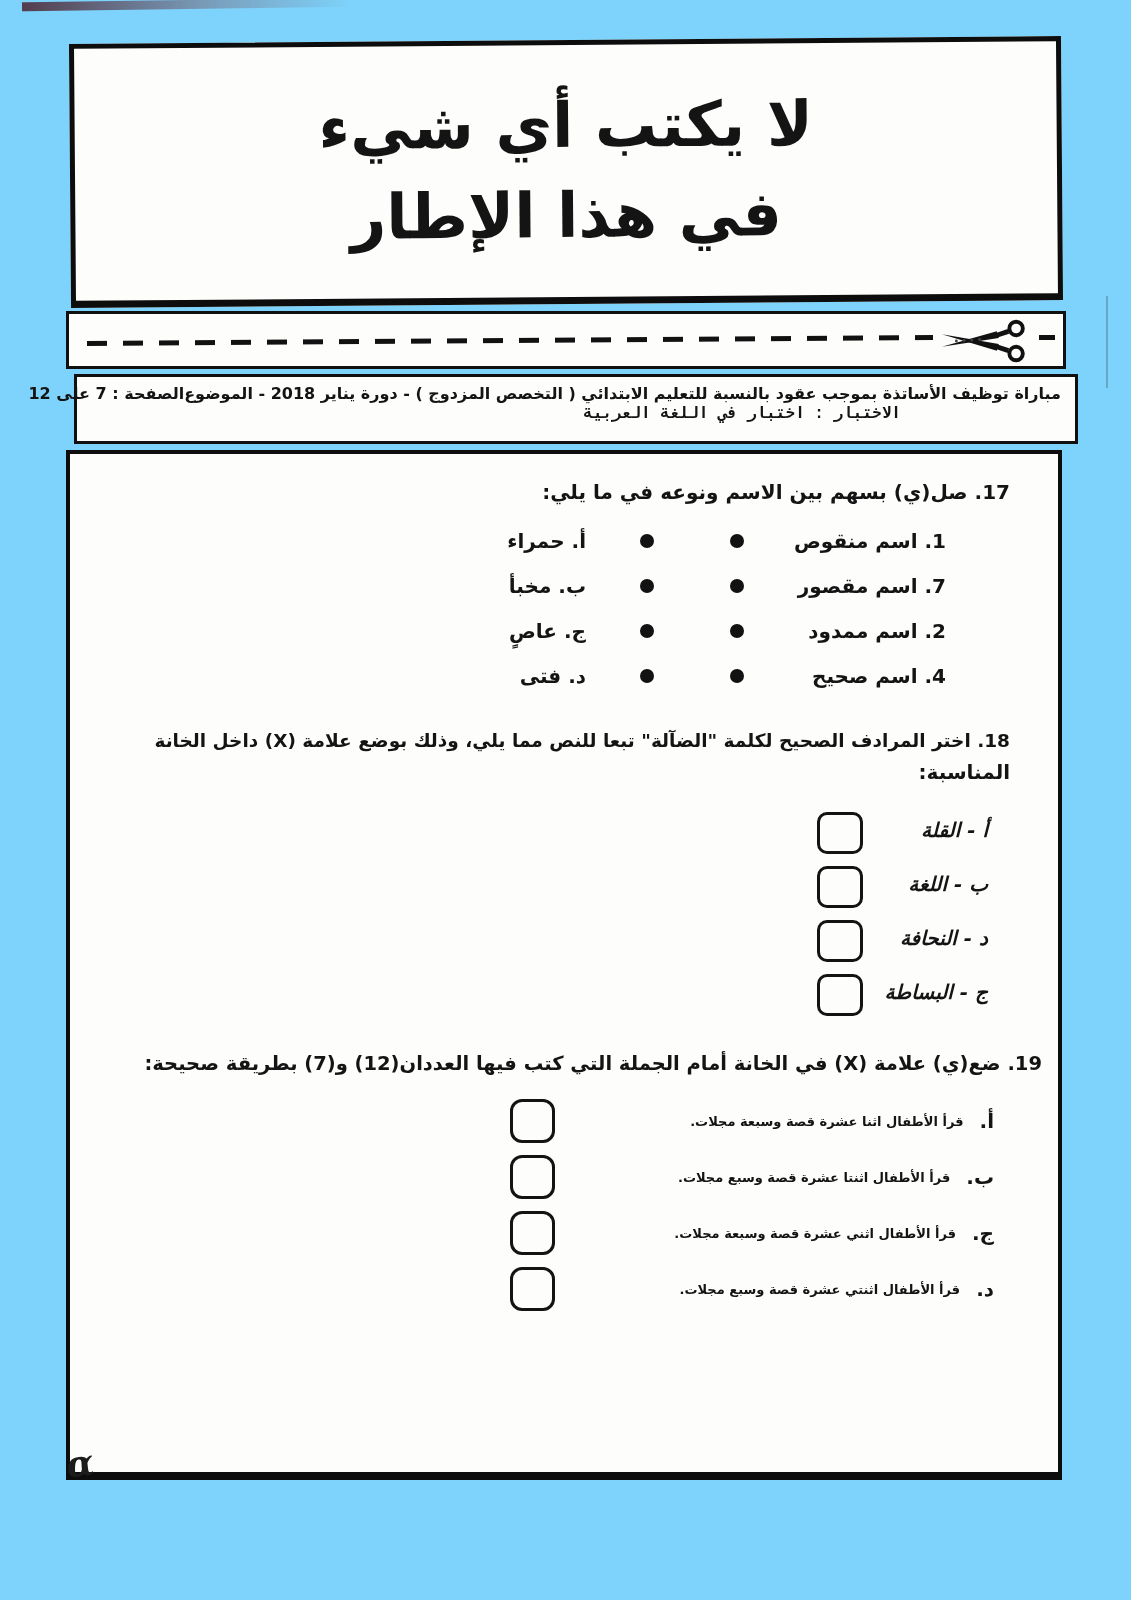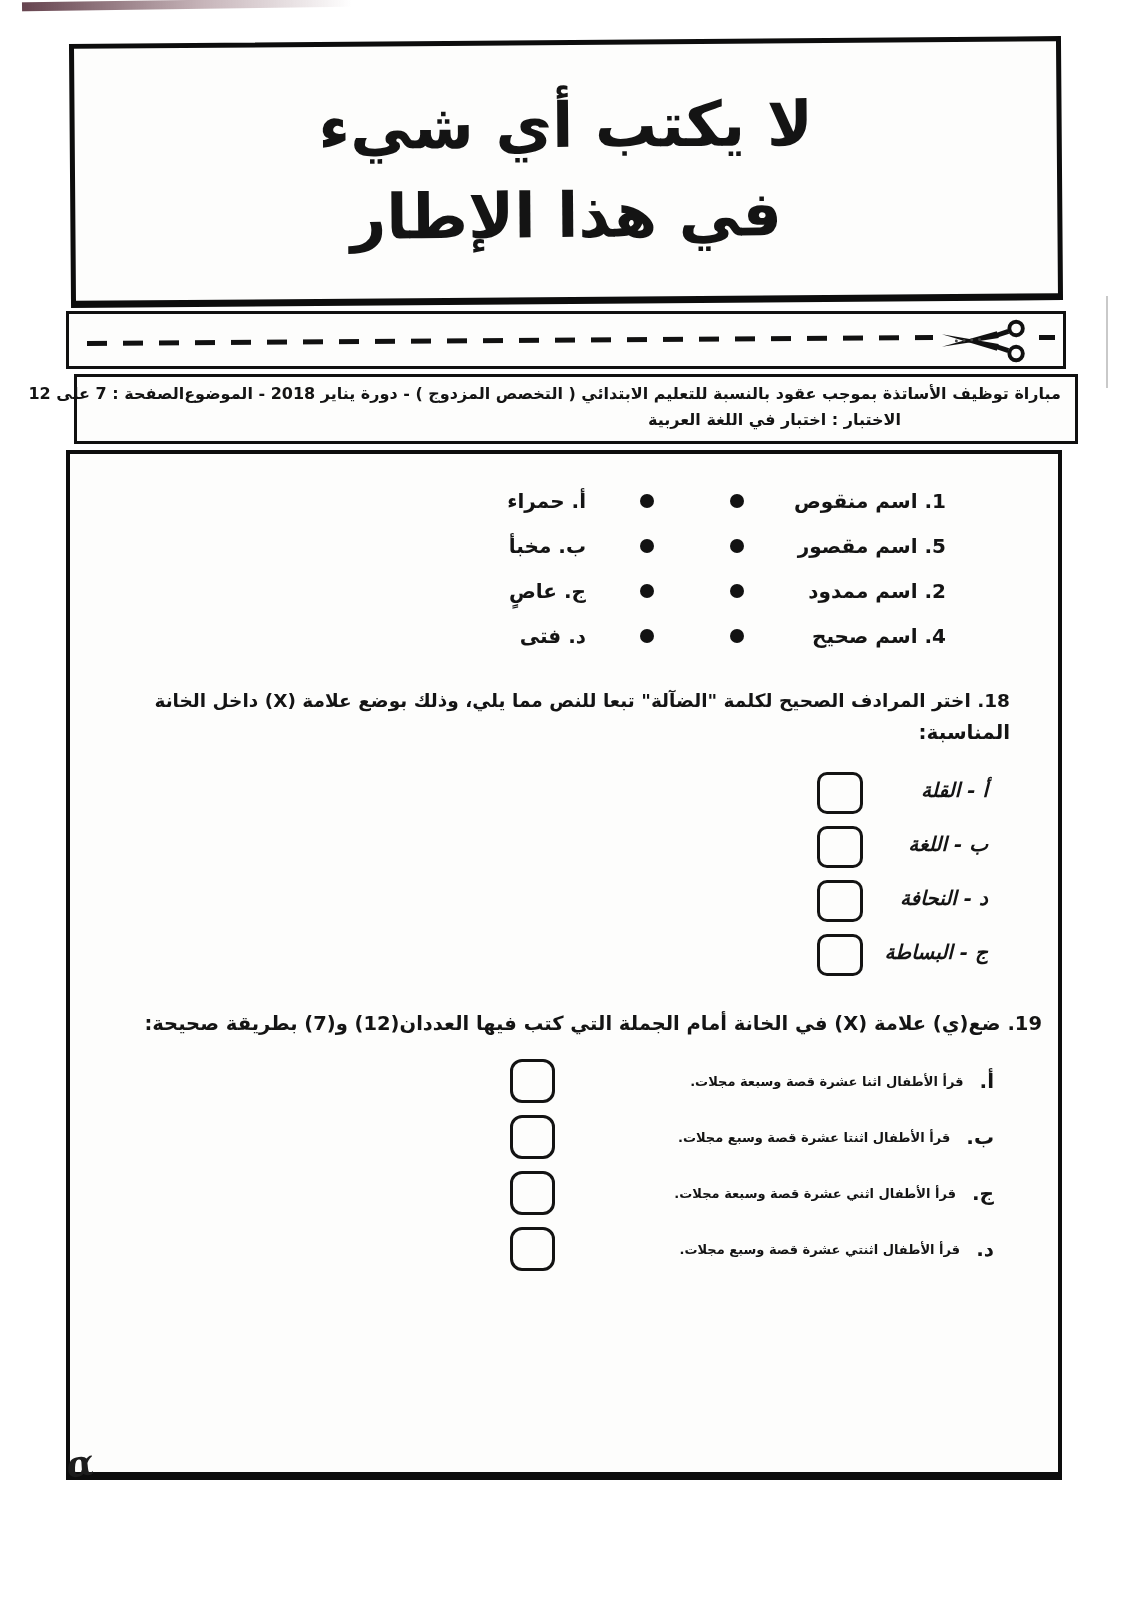--- a/index.html
+++ b/index.html
@@ -1,20 +1,20 @@
 <!DOCTYPE html>
 <html lang="ar" dir="rtl"><head>
 <meta charset="utf-8">
 <style>
   * { box-sizing: border-box; margin: 0; padding: 0; }
   html,body { background:#e8e8e6; }
   .page {
     position: relative;
     width: 1131px; height: 1600px;
-    background: #ffffff;
+    background: #7dd3fc;
     overflow: hidden;
     direction: rtl;
     color: #141414;
     font-family: "DejaVu Sans", sans-serif;
     margin: 0 auto;
   }
   
   .artifact-top-smear {
     position:absolute; left:22px; top:0; width:330px; height:9px;
     background: linear-gradient(90deg, rgba(75,35,48,.85), rgba(115,70,82,.4) 55%, rgba(0,0,0,0));
@@ -53,21 +53,21 @@
   .scissors { position:absolute; right:18px; top:4px; width:106px; height:46px; }
 
   
   .header-strip {
     position:absolute; left:74px; top:374px; width:1004px; height:70px;
     border:3px solid #101010; background:#fdfdfc;
     padding:7px 14px 0 10px;
     font-weight:bold; font-size:16px;
   }
   .header-row { display:flex; justify-content:space-between; align-items:baseline; white-space:nowrap; }
-  .header-row2 { text-align:right; padding-right:160px; margin-top:7px; white-space:nowrap; }
+  .header-row2 { text-align:right; padding-right:160px; white-space:nowrap;font-family:Liberation Mono, monospace; }
 
   
   .main-box {
     position:absolute; left:66px; top:450px; width:996px; height:1030px;
     border:4px solid #0d0d0d; border-bottom-width:8px;
     background:#fdfdfc; font-weight:bold;
   }
   .q-head { font-size:20px; text-align:right; white-space:nowrap; line-height:1.4; }
 
   .q17 { margin:24px 48px 0 36px; }
@@ -143,33 +143,34 @@
       <span>الصفحة : 7 على 12</span>
     </div>
     <div class="header-row2">
       <span>الاختبار : اختبار في اللغة العربية</span>
     </div>
   </div>
 
   <div class="main-box">
 
     <div class="q17">
+      <div class="q-head">17. صل(ي) بسهم بين الاسم ونوعه في ما يلي:</div>
       <div class="match">
         <div class="m-row">
           <span class="m-noun">1. اسم منقوص</span>
           <span class="dot-cell">
               <span class="dot"></span>
             </span>
           <span class="dot-cell">
               <span class="dot"></span>
             </span>
           <span class="m-word">أ. حمراء</span>
         </div>
         <div class="m-row">
-          <span class="m-noun">5. اسم مقصور</span>
+          <span class="m-noun">7. اسم مقصور</span>
           <span class="dot-cell">
               <span class="dot"></span>
             </span>
           <span class="dot-cell">
               <span class="dot"></span>
             </span>
           <span class="m-word">ب. مخبأ</span>
         </div>
         <div class="m-row">
           <span class="m-noun">2. اسم ممدود</span>

